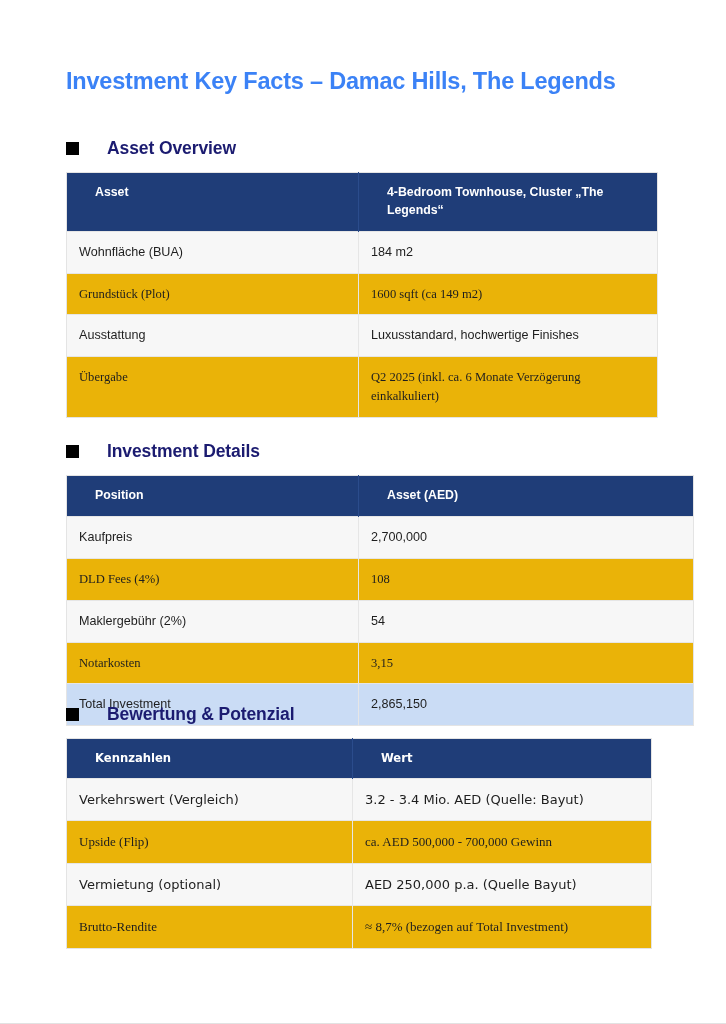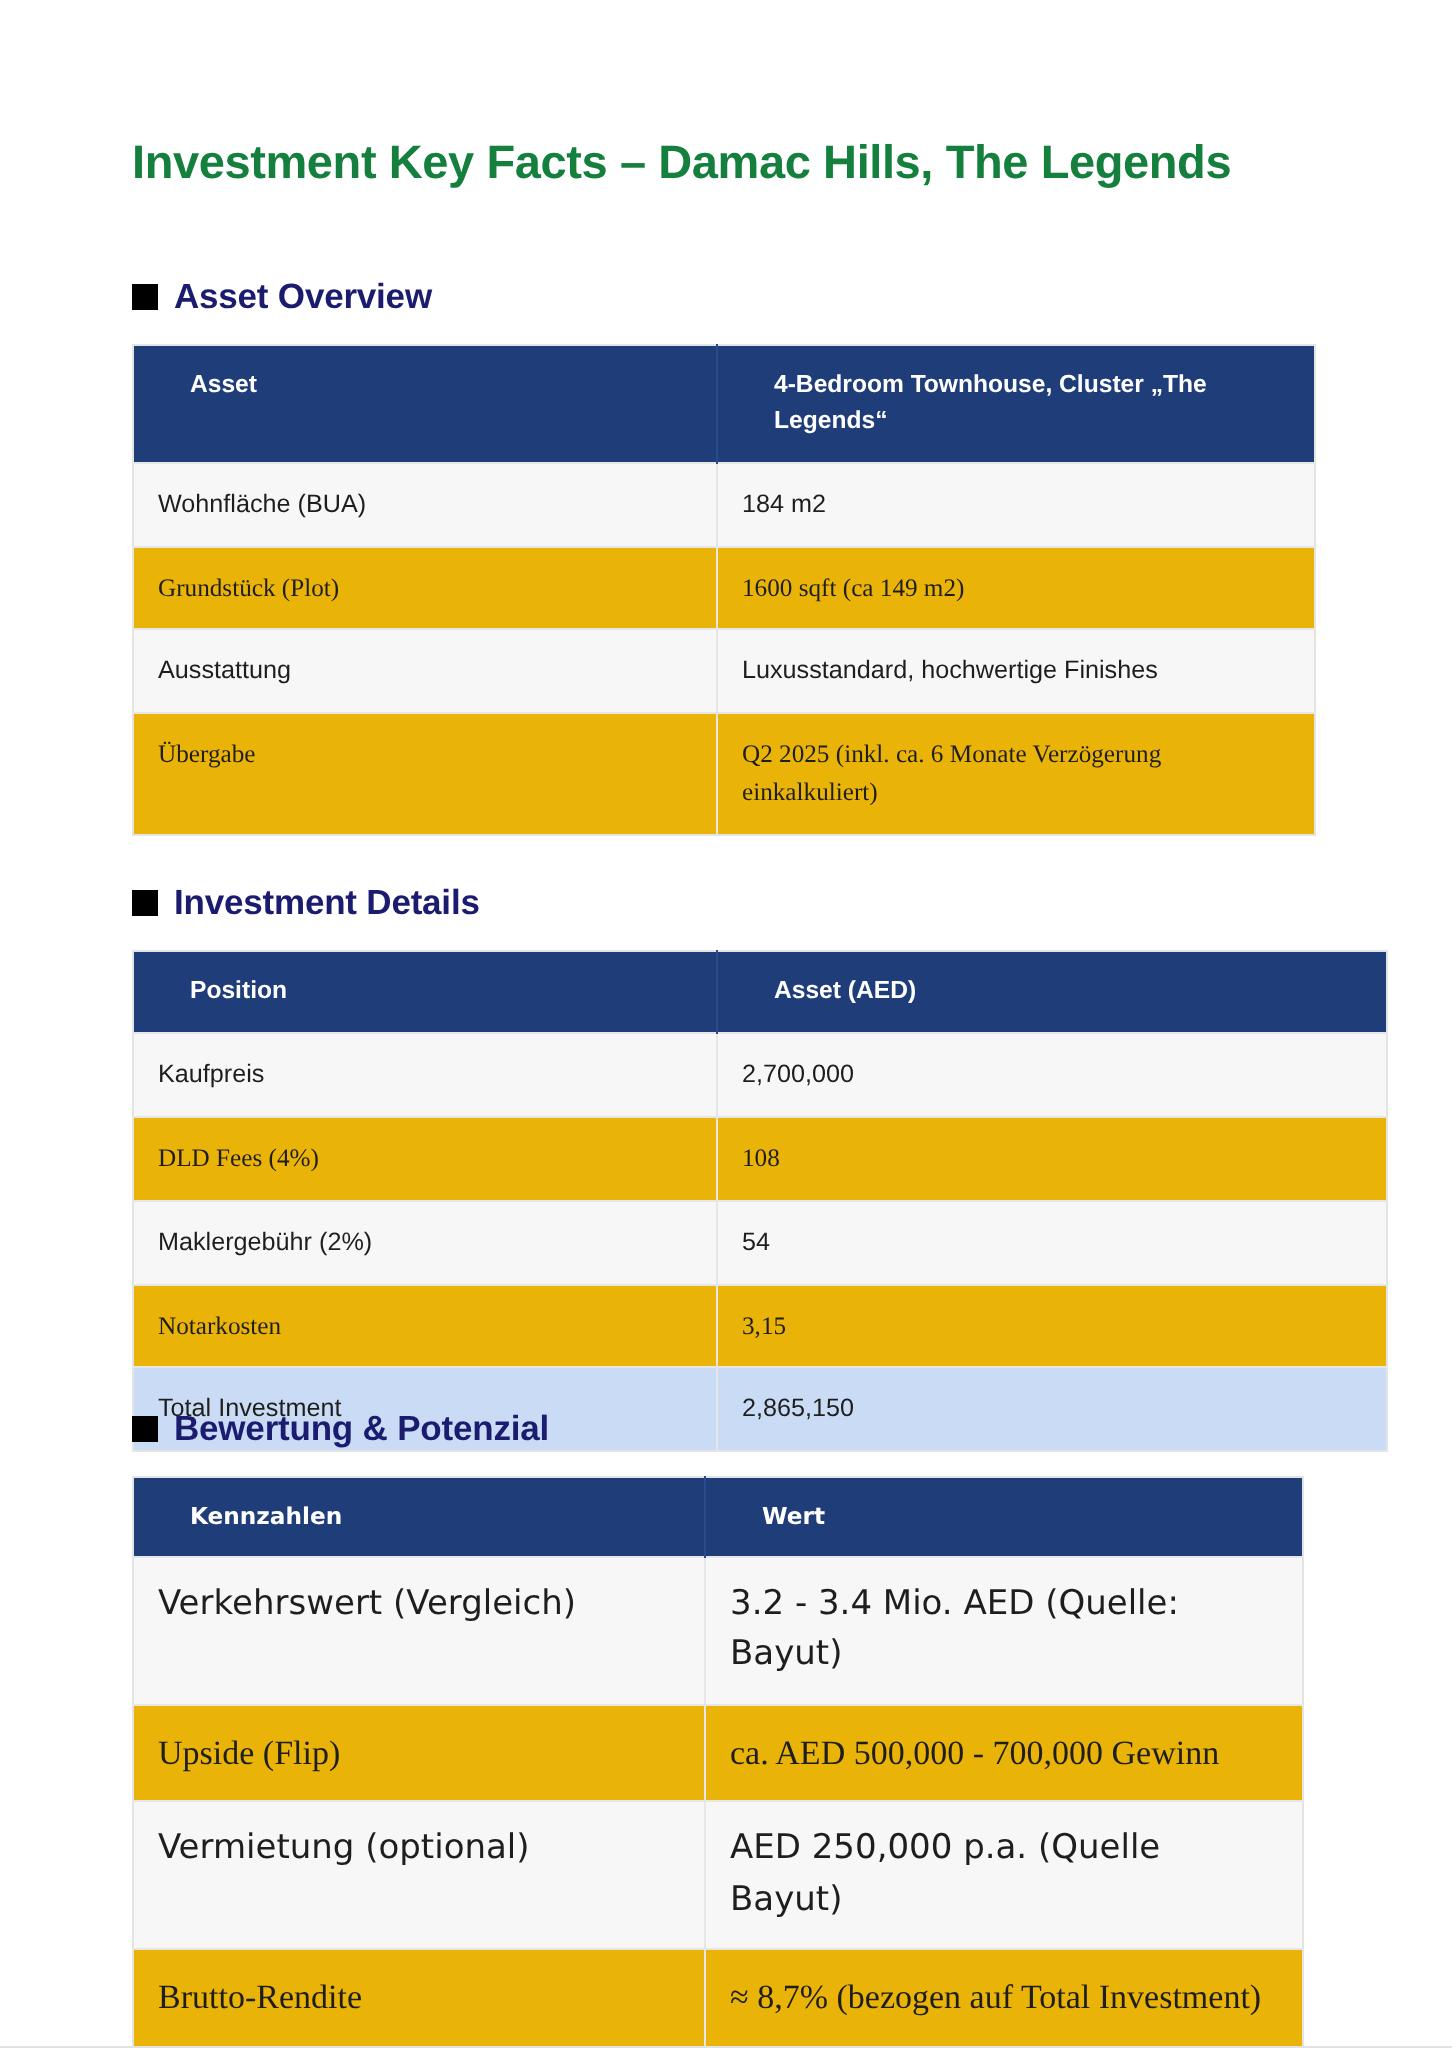--- a/index.html
+++ b/index.html
@@ -23,30 +23,30 @@
     border-bottom: 1px solid #e2e2e2;
     box-sizing: border-box;
     overflow: hidden;
   }
   .doc-title {
     position: absolute;
     left: 66px;
     top: 68px;
     font-size: 23.5px;
     font-weight: bold;
-    color: #15803d;
+    color: #3b82f6;
     letter-spacing: -0.2px;
     white-space: nowrap;
   }
   .section-head {
     position: absolute;
     left: 66px;
     display: flex;
     align-items: center;
-    gap: 8px;
+    gap: 28px;
   }
   .bullet-square {
     width: 13px;
     height: 13px;
     background: #000000;
     display: inline-block;
     flex: 0 0 auto;
     position: relative;
     top: 0px;
   }
@@ -92,21 +92,21 @@
   }
   table.data-table td:last-child { border-right: none; }
   table.data-table tr.row-alt td { background: #eab308; font-family: Liberation Serif, serif; }
   table.data-table tr.row-highlight td {
     background: #cadcf5;
   }
   
   table.table-3 td, table.table-3 th {
     font-family: "DejaVu Sans", sans-serif;
   }
-  table.table-3 td { font-size: 17px; }
+  table.table-3 td { font-size: 13px; }
   table.table-3 th { font-size: 11.6px; }
   
   #table-asset-overview { left: 66px; top: 172px; width: 592px; }
   #table-asset-overview col.c1 { width: 292px; }
   #table-investment-details { left: 66px; top: 475px; width: 628px; }
   #table-investment-details col.c1 { width: 292px; }
   #table-bewertung { left: 66px; top: 738px; width: 586px; }
   #table-bewertung col.c1 { width: 286px; }
   #section-asset-overview { top: 138px; }
   #section-investment-details { top: 441px; }

